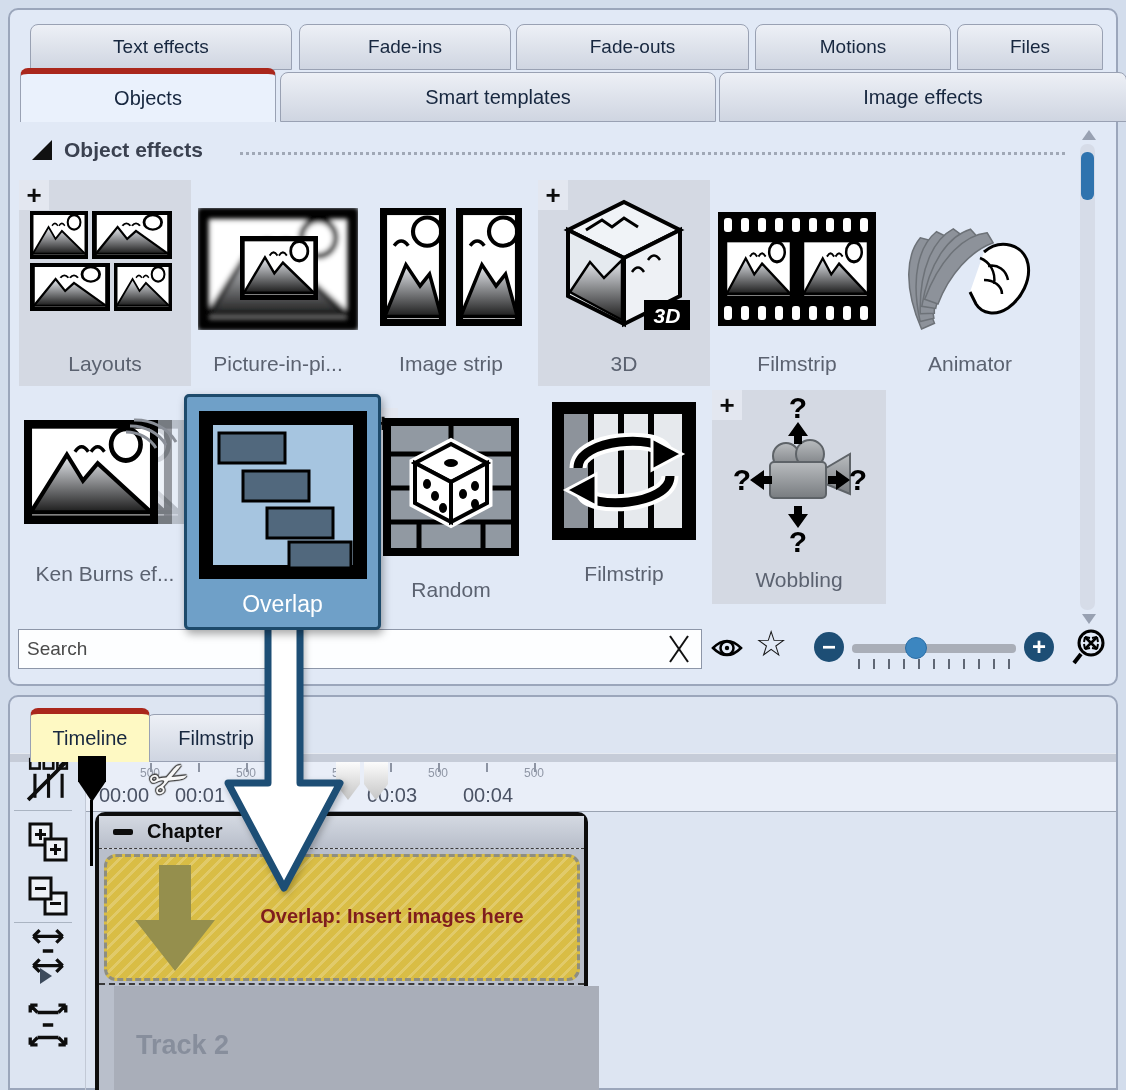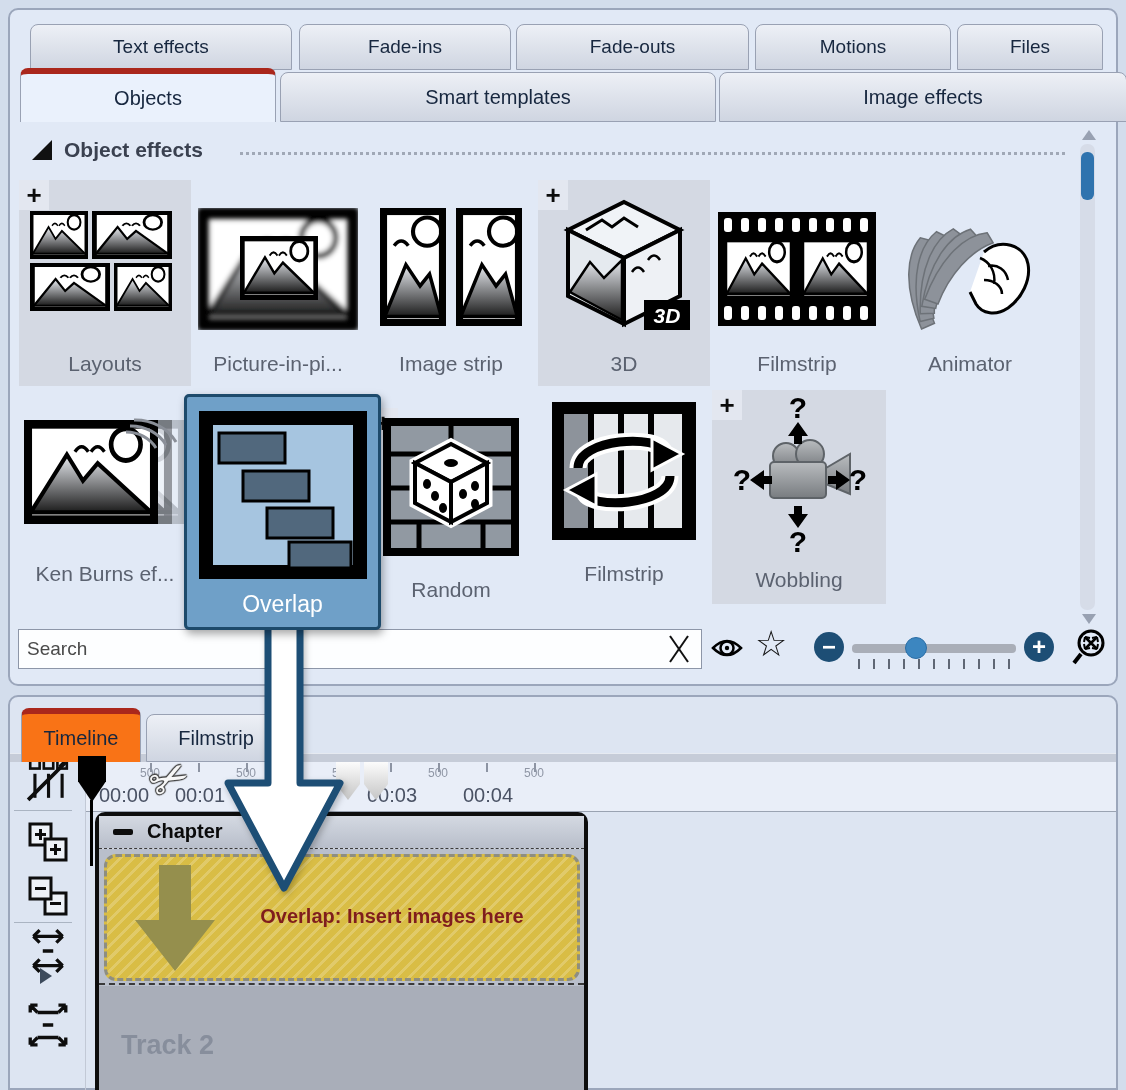--- a/index.html
+++ b/index.html
@@ -322,21 +322,21 @@
 <div class="abs roundbtn" style="left:1024px;top:632px;width:30px;height:30px;">+</div>
 <svg class="abs" style="left:1072px;top:628px;" width="36" height="38" viewBox="0 0 36 38">
   <circle cx="19" cy="15" r="12" fill="none" stroke="#000" stroke-width="3"></circle>
   <line x1="9" y1="26" x2="2" y2="35" stroke="#000" stroke-width="4"></line>
   <path d="M13,9 L25,21 M25,9 L13,21" stroke="#000" stroke-width="2.6"></path>
   <path d="M13,9 l5,1 M13,9 l-1,5 M25,21 l-5,-1 M25,21 l1,-5 M25,9 l-5,1 M25,9 l1,5 M13,21 l5,-1 M13,21 l-1,-5" stroke="#000" stroke-width="2"></path>
 </svg>
 
 <div class="abs panel" style="left:8px;top:695px;width:1110px;height:395px;border-radius:10px 10px 0 0;background:#dde5f2;"></div>
 
-<div class="abs tab main active" style="left:21px;top:708px;width:120px;height:54px;z-index:5;background:#f97316;">
+<div class="abs tab main active" style="left:30px;top:708px;width:120px;height:54px;z-index:5;background:#fef9c3;">
       <span>Timeline</span>
     </div>
 <div class="abs tab main" style="left:146px;top:714px;width:140px;height:48px;z-index:4;">
       <span>Filmstrip</span>
     </div>
 
 <div class="abs" style="left:10px;top:753px;width:1106px;height:9px;background:#c6ccd8;border-top:1px solid #e6eaf1;"></div>
 <div class="abs ruler" style="left:85px;top:762px;width:1031px;height:50px;"></div>
 <div class="abs ticks" style="left:102px;top:763px;width:452px;height:9px;"></div>
 <div class="abs t500" style="left:130px;top:766px;width:40px;">500</div>
@@ -404,21 +404,21 @@
 <div class="abs chapterhead" style="left:99px;top:816px;width:485px;height:33px;z-index:4;">
   <div class="abs" style="left:14px;top:13px;width:20px;height:6px;background:#0d0d0d;border-radius:2px;"></div>
   <div class="abs" style="left:48px;top:4px;font-size:20px;font-weight:bold;color:#0a0a0a;">Chapter</div>
 </div>
 <div class="abs dropzone" style="left:104px;top:854px;width:476px;height:127px;z-index:4;">
   <div class="abs hatch" style="left:0;top:0;width:470px;height:121px;"></div>
   <div class="abs dz-arrow" style="left:28px;top:8px;width:80px;height:106px;"></div>
   <div class="abs dz-text" style="left:100px;top:48px;width:370px;text-align:center;">Overlap: Insert images here</div>
 </div>
 <div class="abs" style="left:99px;top:983px;width:485px;border-top:2px dashed #3a3a3a;z-index:4;"></div>
-<div class="abs track2" style="left:99px;top:986px;width:485px;height:104px;z-index:4;">
+<div class="abs track2" style="left:114px;top:986px;width:485px;height:104px;z-index:4;">
   <div class="abs lbl" style="left:22px;top:44px;">Track 2</div>
 </div>
 
 <svg class="abs" style="left:0;top:0;z-index:50;pointer-events:none;" width="1126" height="1090" viewBox="0 0 1126 1090">
   <polygon points="268,600 268,783 228,783 284,888 340,783 300,783 300,600" fill="#ffffff" stroke="#1d4e75" stroke-width="7" stroke-linejoin="round" filter="drop-shadow(2px 3px 3px rgba(0,0,0,0.25))"></polygon>
 </svg>
 
 </div>
 
 </body></html>

